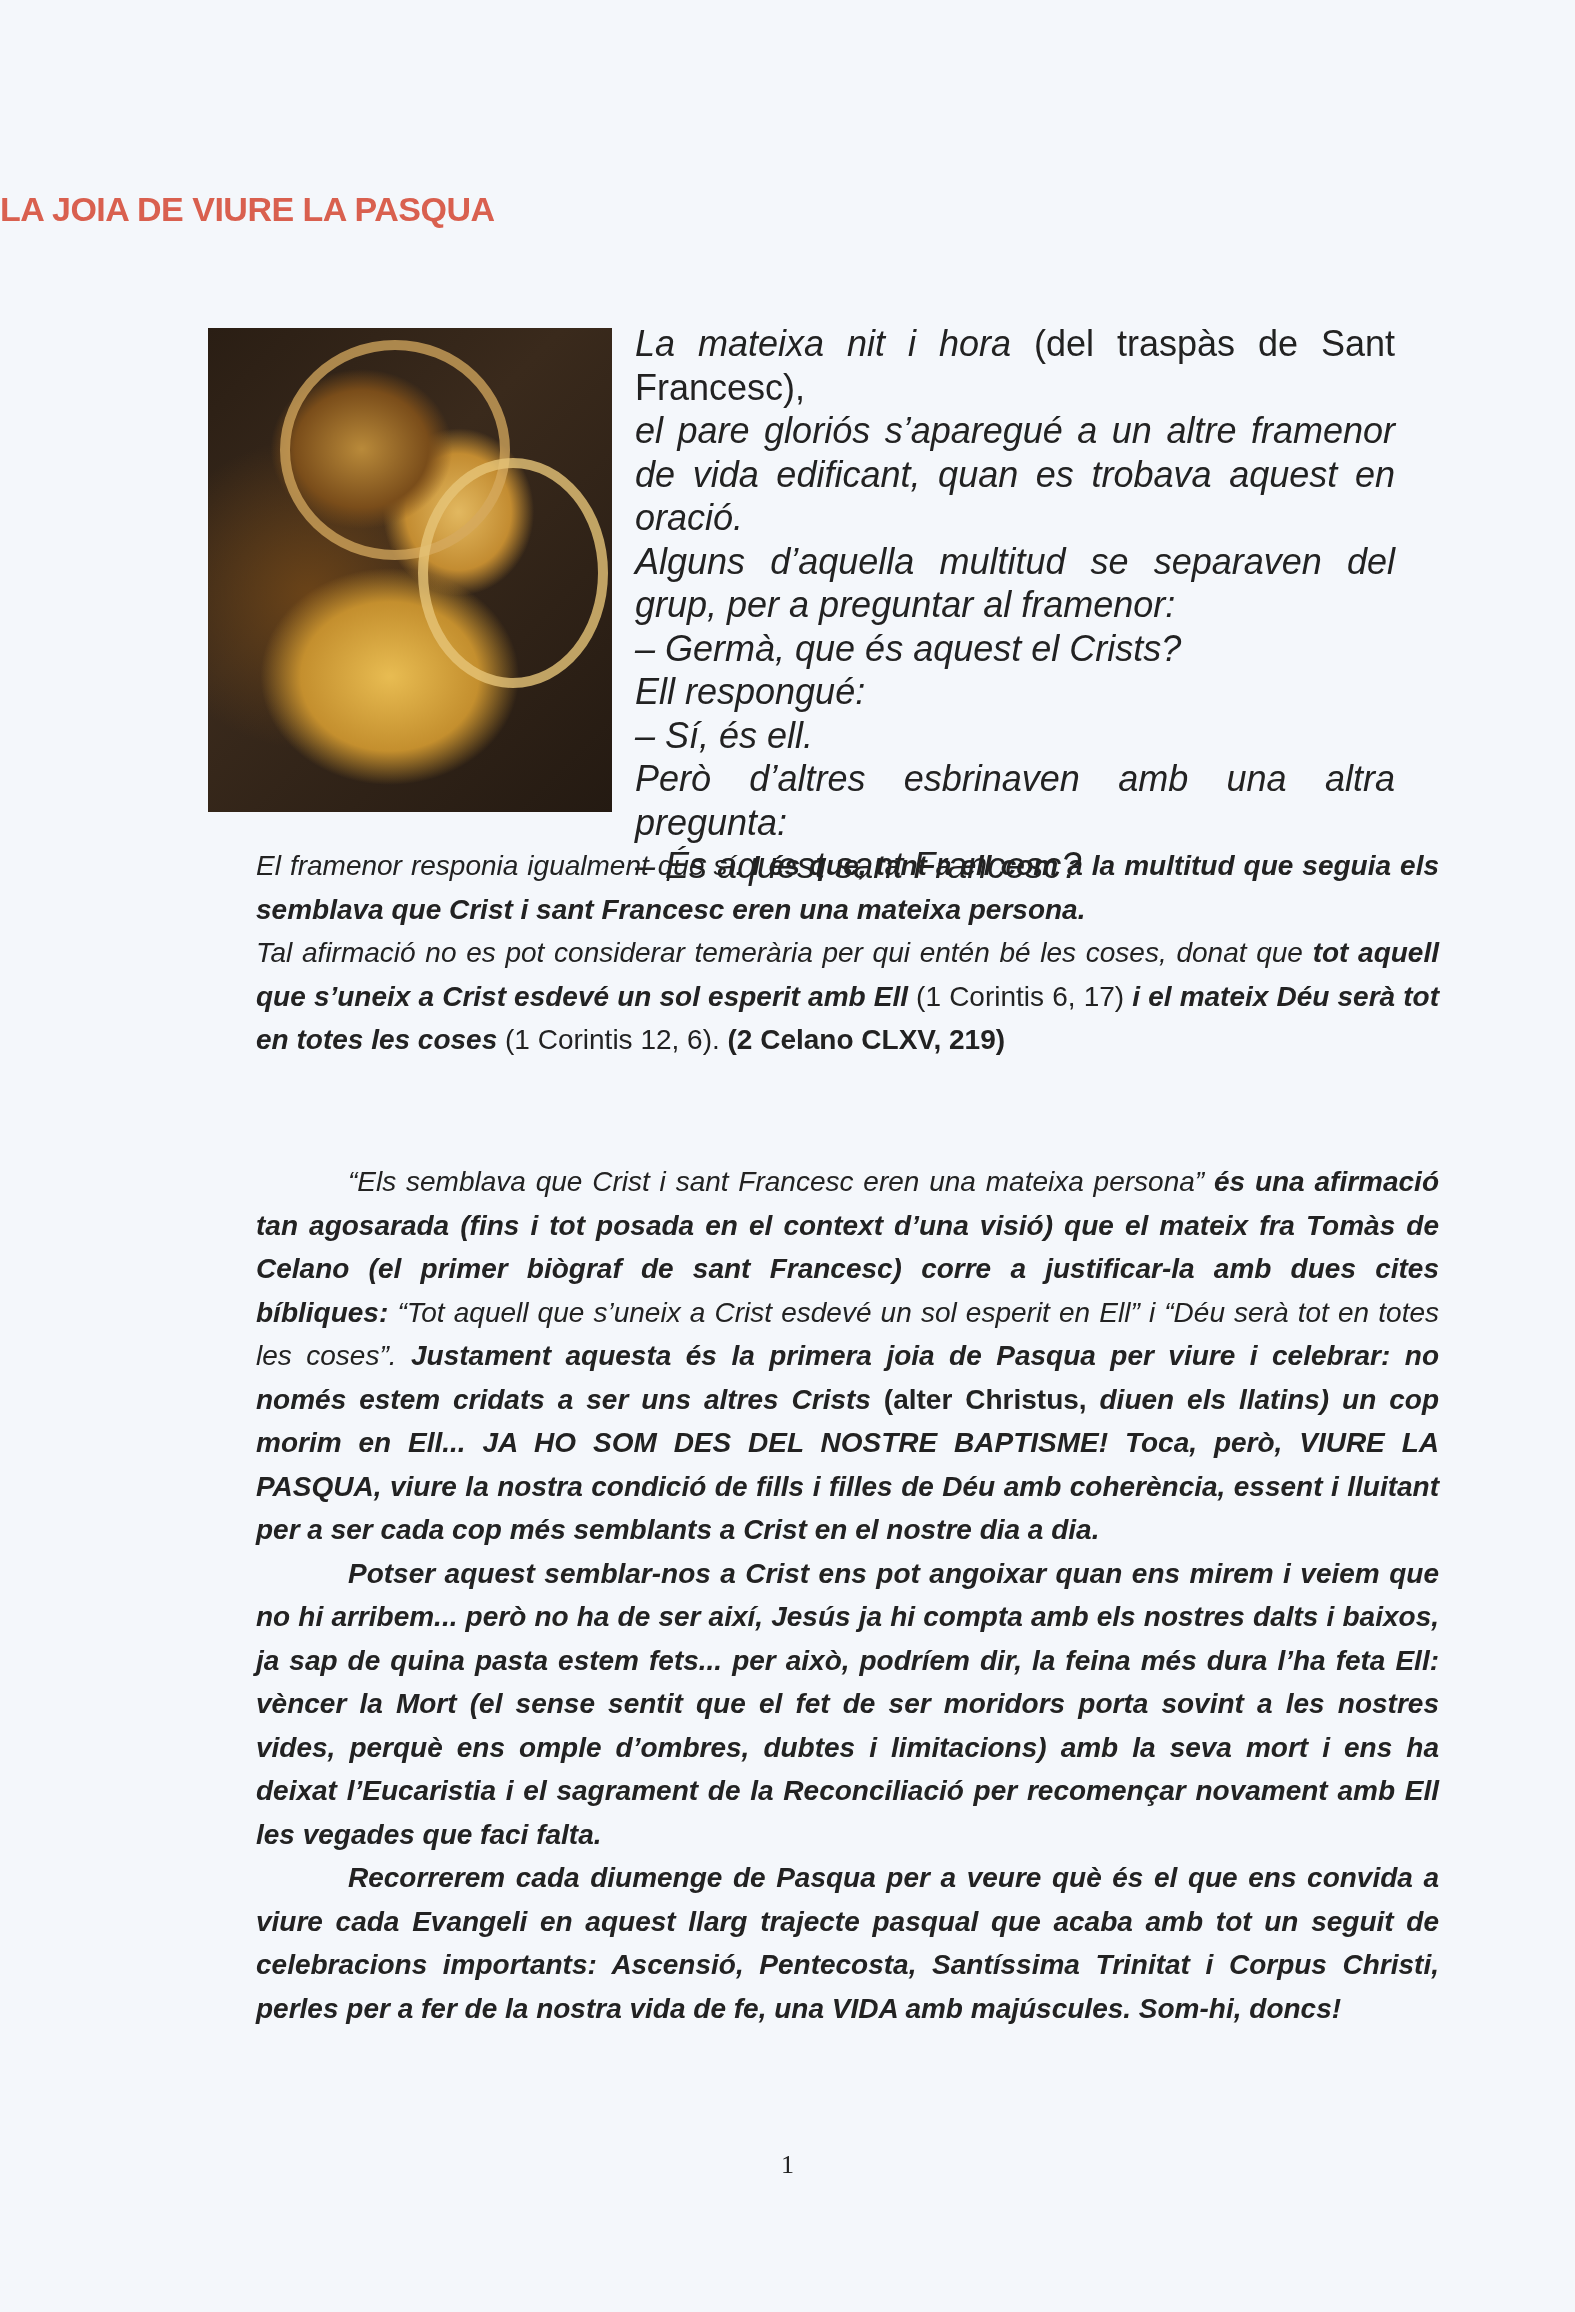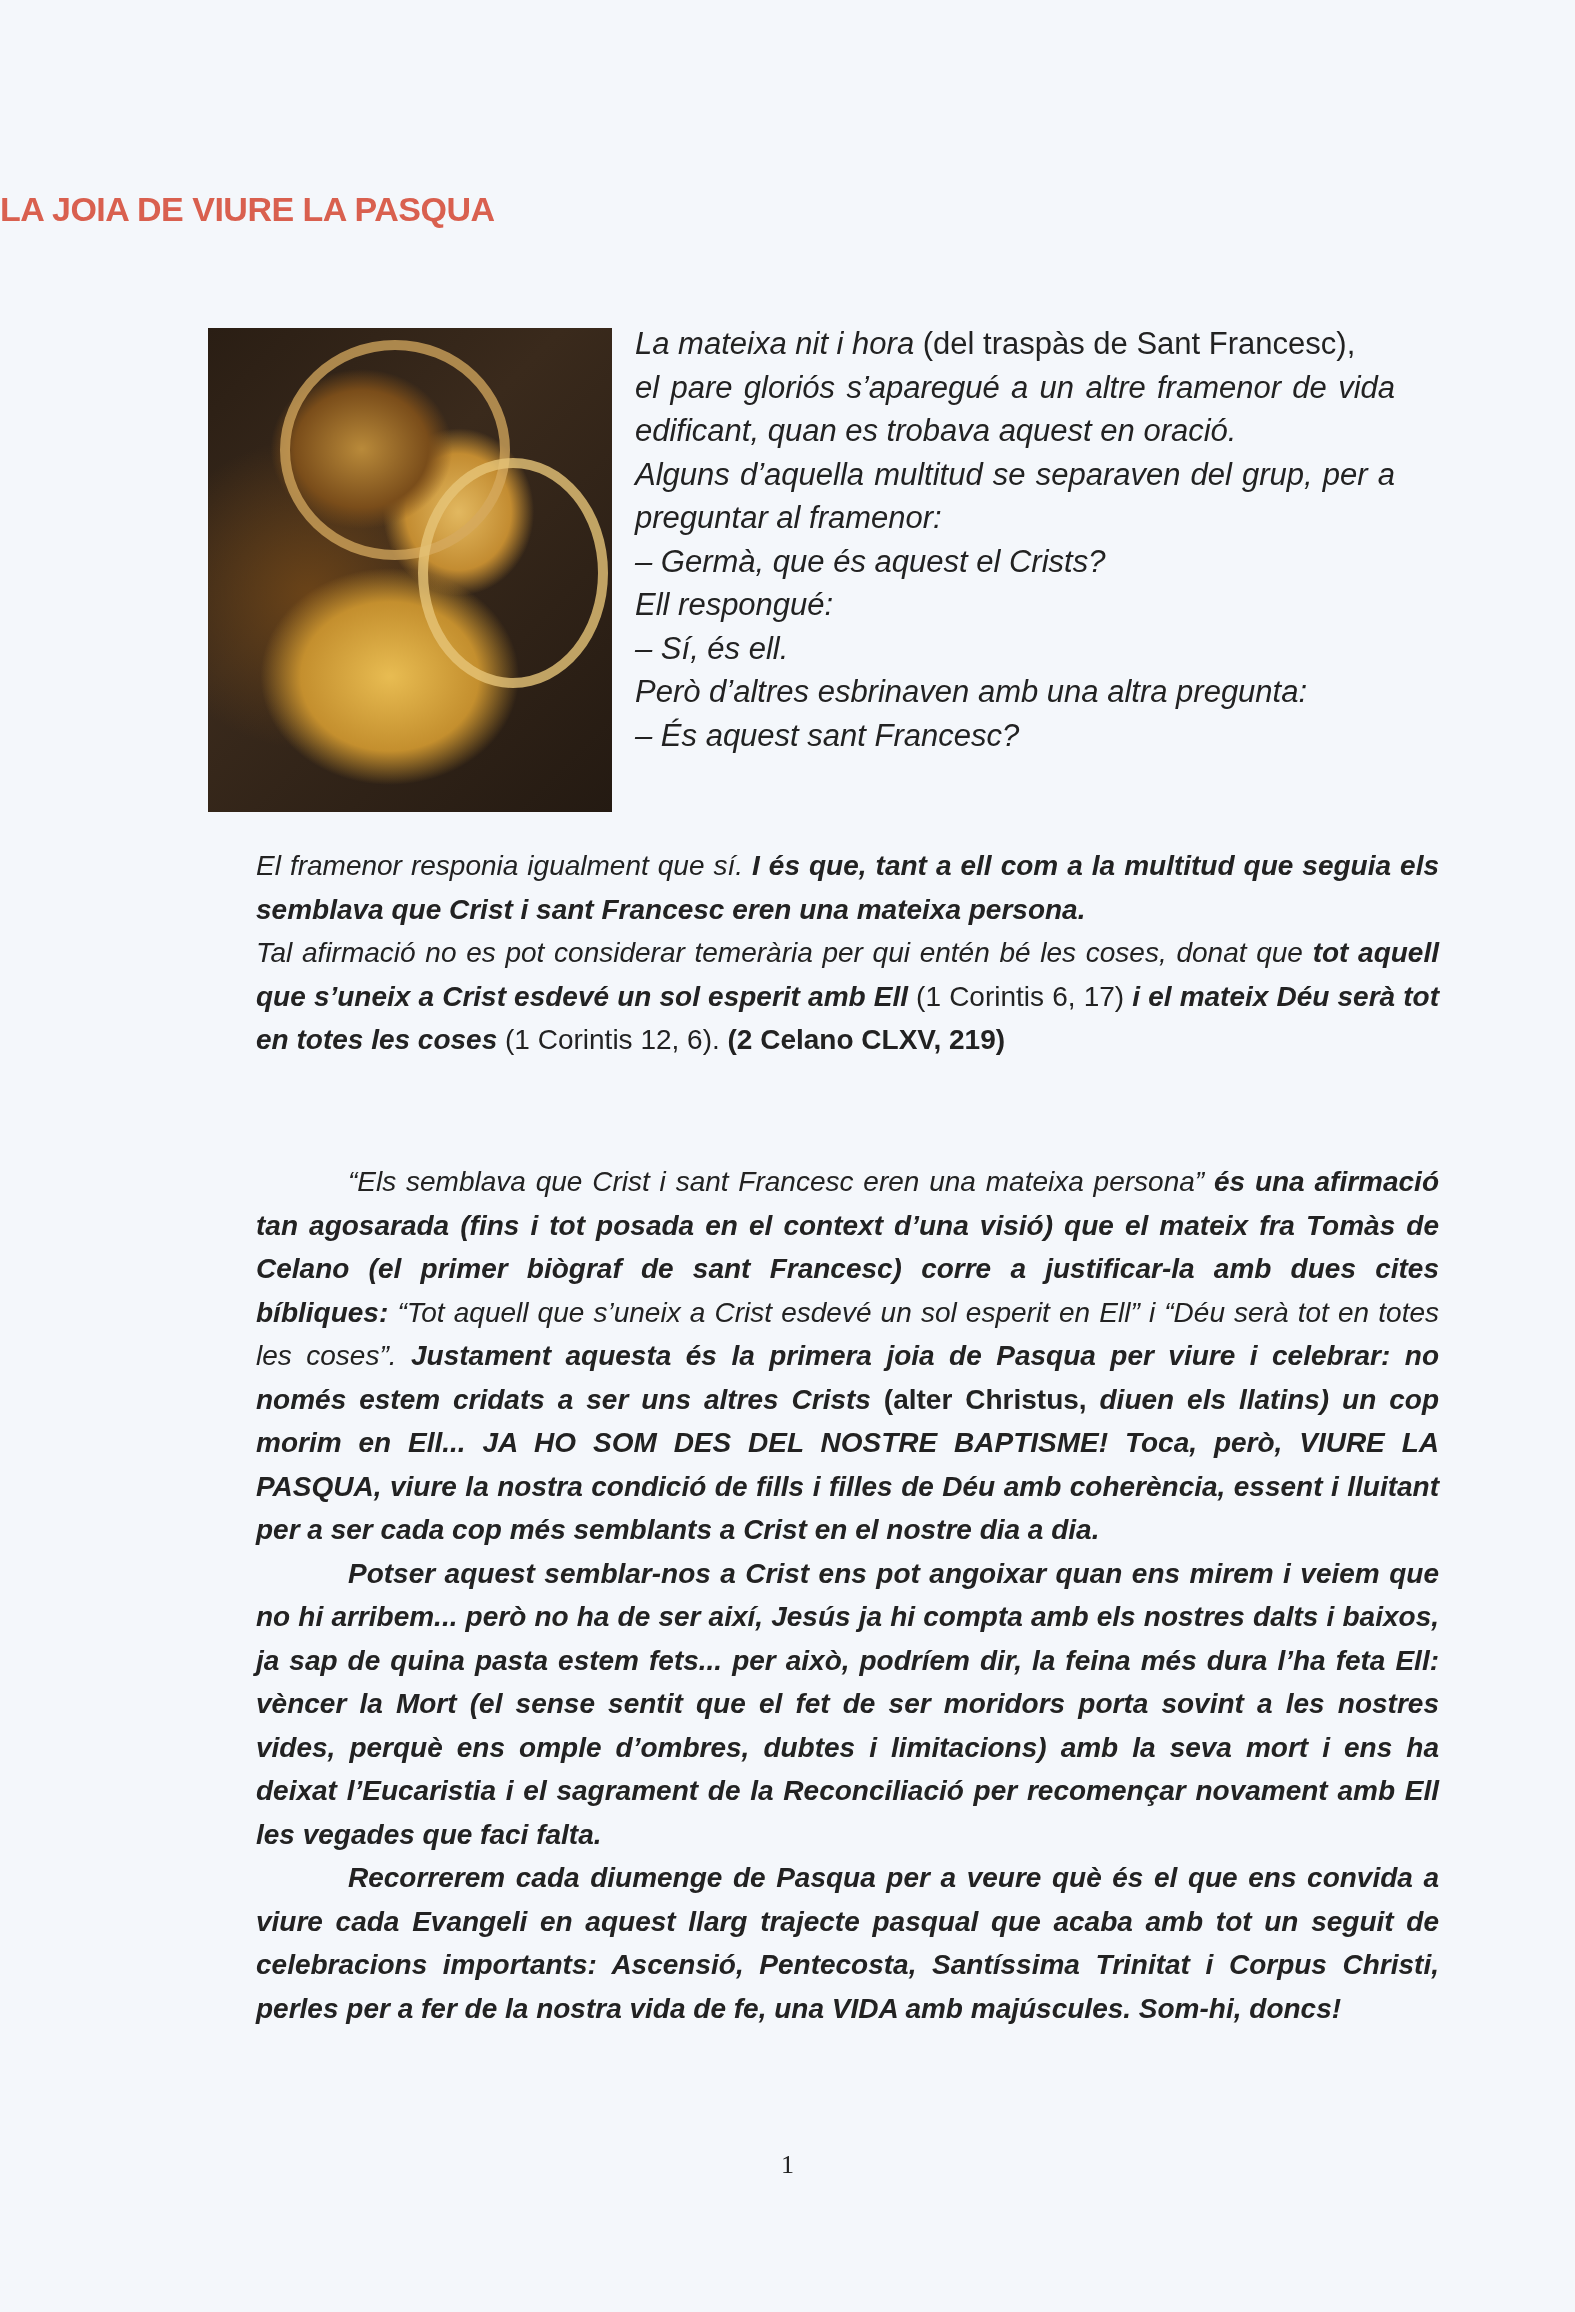--- a/index.html
+++ b/index.html
@@ -32,21 +32,21 @@
     border: 10px solid rgba(214,170,95,0.75);
   }
   .halo-1 { left: 72px; top: 12px; width: 210px; height: 200px; }
   .halo-2 { left: 210px; top: 130px; width: 170px; height: 210px; border-color: rgba(230,196,120,0.8); }
   .text {
     position: absolute; left: 212px; width: 1183px;
     font-size: 28px; line-height: 43.5px; margin-left: 44px;
   }
   .side-text {
     position: absolute; left: 635px; top: 322px; width: 760px;
-    font-size: 31px; line-height: 43.5px; font-style: italic;
+    font-size: 36px; line-height: 43.5px; font-style: italic;
   }
   .side-text p, .text p { margin: 0; }
   .justify { text-align: justify; }
   .indent { text-indent: 92px; }
   .b { font-weight: bold; }
   .i { font-style: italic; }
   .n { font-style: normal; }
   .page-num {
     position: absolute; left: 0; width: 1575px; top: 2150px;
     text-align: center; font-family: "Liberation Serif", serif; font-size: 26px;

